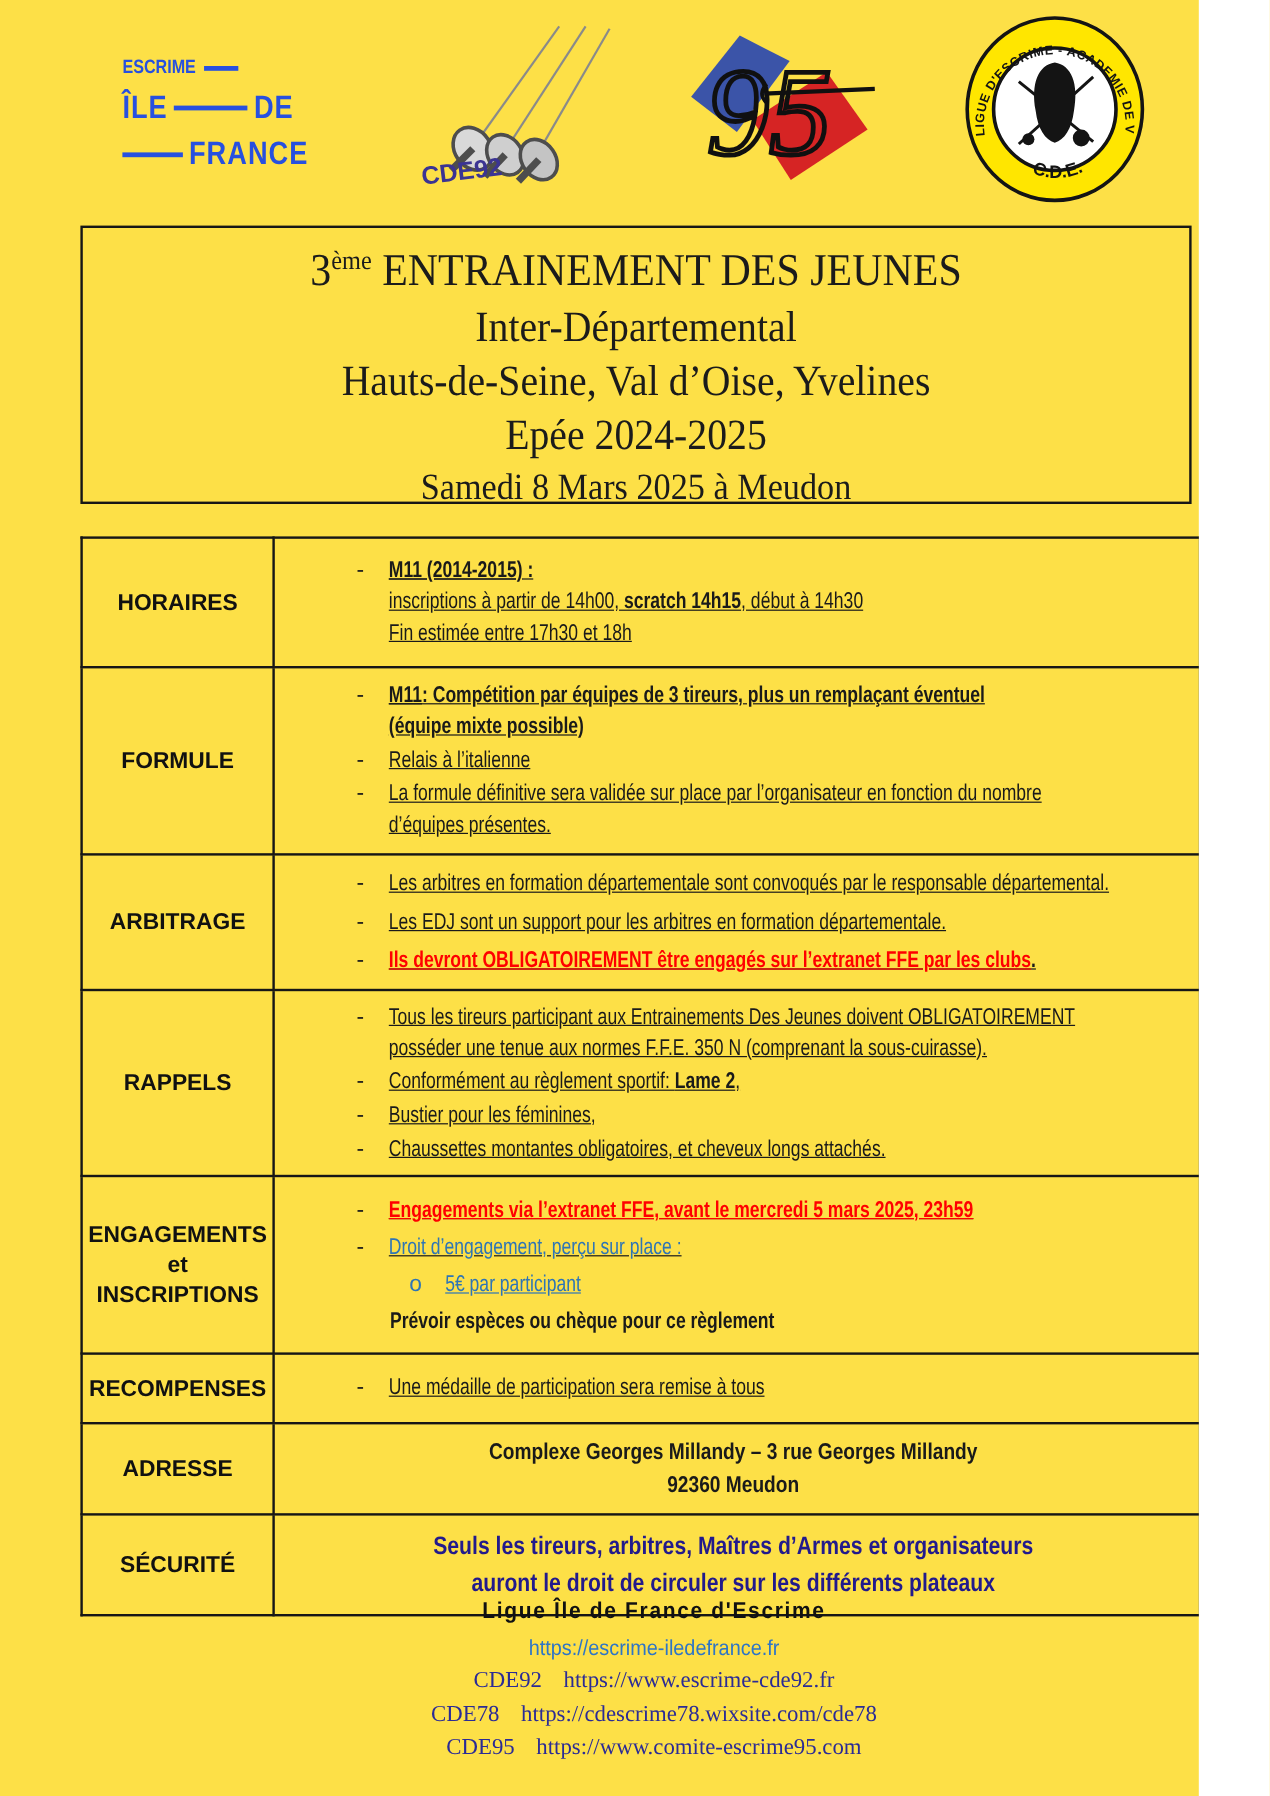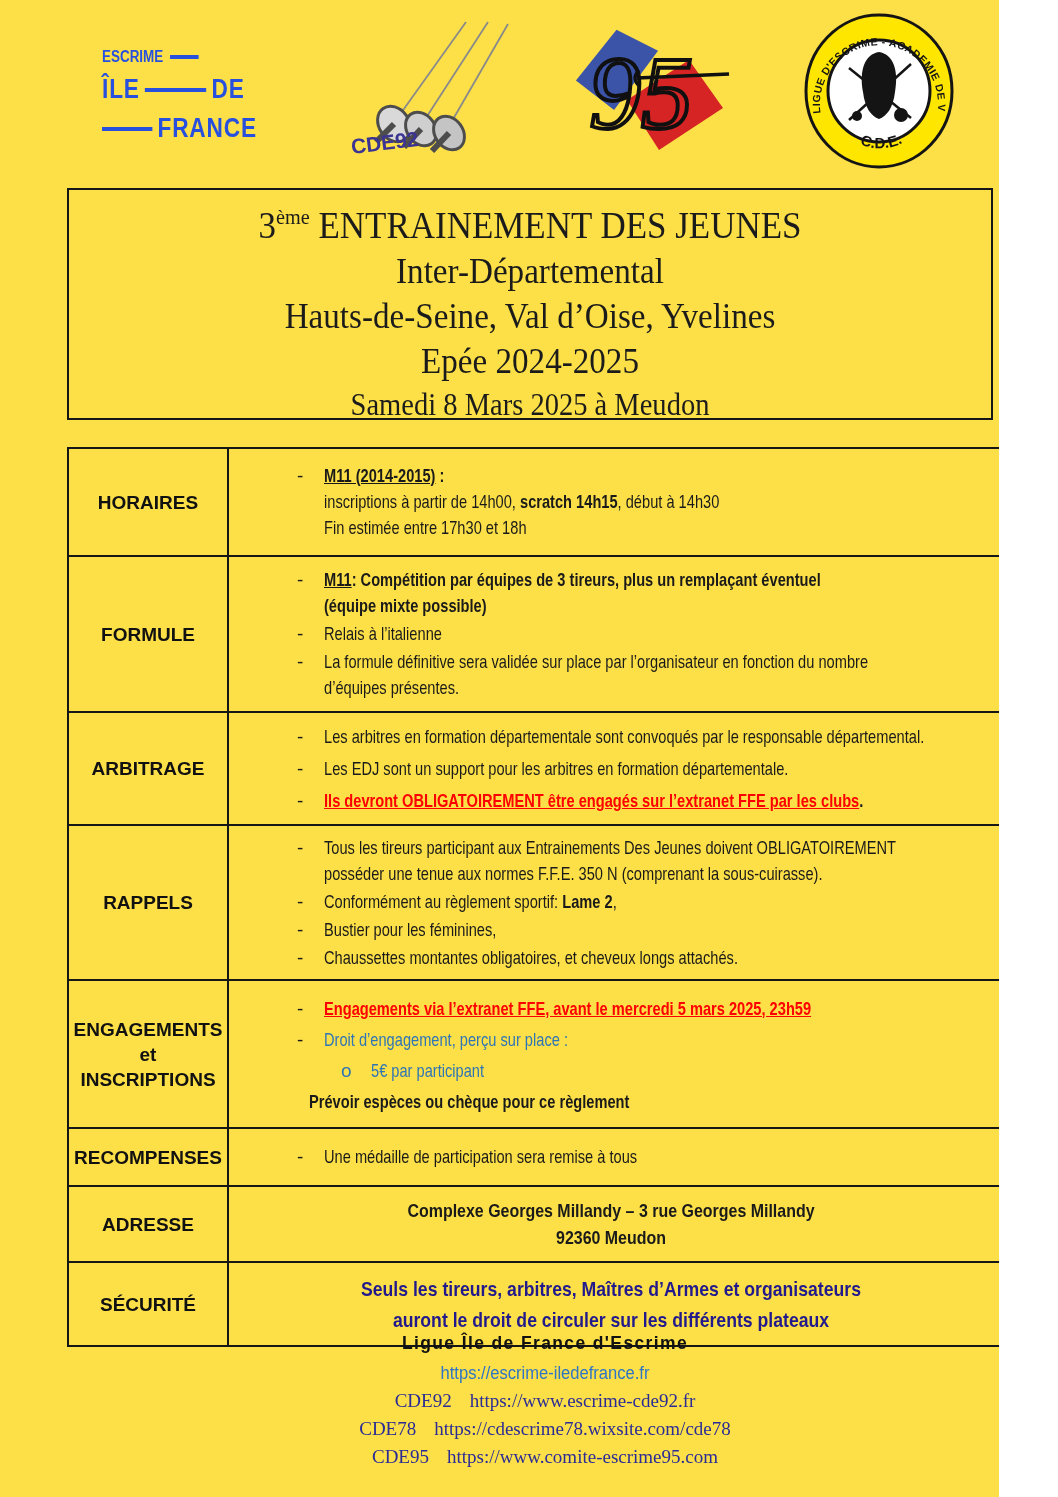--- a/index.html
+++ b/index.html
@@ -34,31 +34,31 @@
        display:table;table-layout:fixed;}
   .row{display:table-row;}
   .lab,.con{display:table-cell;border:2px solid #161616;vertical-align:middle;}
   .lab{width:158px;text-align:center;font-weight:bold;font-size:19px;line-height:25px;color:#111;}
   .con{width:764px;padding:4px 6px 4px 0;font-size:19px;line-height:26px;}
   .h-hor{height:98px}.h-for{height:146px}.h-arb{height:103px}.h-rap{height:145px}
   .h-eng{height:138px}.h-rec{height:48px}.h-adr{height:66px}.h-sec{height:74px}.h-buv{height:46px}
 
   .b{display:flex;margin:2px 0;padding-left:60px;}
   .dash{flex:none;width:35px;padding-left:8px;box-sizing:border-box;}
-  .bw{flex:1;min-width:0;}
+  .bw{flex:1;min-width:0;text-decoration:underline;}
   .cnd{width:130%;transform:scaleX(0.77);transform-origin:0 0;}
   .r-arb .b{margin:6px 0;}
   .r-eng .b{margin:5px 0;}
   .bold{font-weight:bold;}
   .bu{font-weight:bold;text-decoration:underline;}
   .red{color:#ff0000;font-weight:bold;text-decoration:underline;}
   .blue{color:#2e75b6;}
   .sub{padding-left:112px;color:#2e75b6;margin:3px 0;}
   .sub .dash{width:30px;padding-left:0;}
-  .note{padding-left:80px;font-weight:bold;margin:3px 0;}
+  .note{padding-left:80px;font-weight:bold;margin:3px 16px;}
   .ccen{text-align:center;border-radius:31px;}
   .cndc{transform:scaleX(0.84);transform-origin:50% 50%;white-space:nowrap;}
   .adr{font-weight:bold;line-height:27px;}
   .sec{font-weight:bold;color:#221a8c;font-size:21px;line-height:31px;}
   .buv{font-weight:bold;line-height:26px;}
 
   
   .foot{position:absolute;left:16px;top:1332px;width:1058px;text-align:center;}
   .f-org{font-size:19px;font-weight:bold;letter-spacing:1.5px;color:#111;
          transform:scaleX(0.92);transform-origin:50% 50%;}

